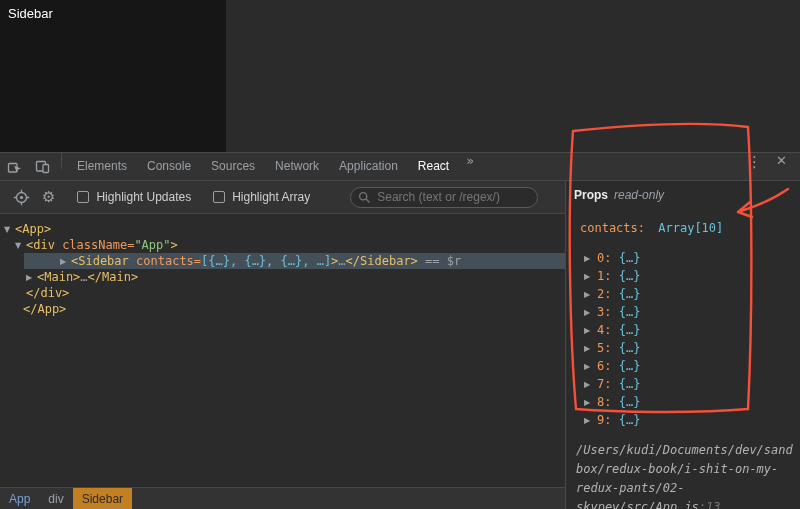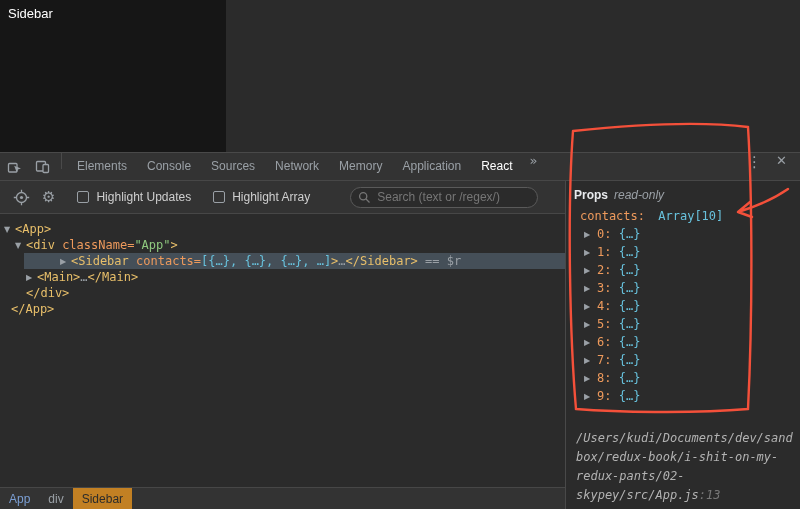--- a/index.html
+++ b/index.html
@@ -46,21 +46,21 @@
   .seg-string { color:#8fc97f; }
   .seg-value { color:#68c2dd; }
   .seg-dim { color:#9aa0a6; }
 
   .statusbar { height:22px; flex:none; display:flex; align-items:stretch; background:#333333; border-top:1px solid #474747; font-size:12px; }
   .crumb { display:flex; align-items:center; padding:0 9px; white-space:nowrap; }
   .crumb.component { color:#7b9fd4; }
   .crumb.dom { color:#9aa0a6; }
   .crumb.selected { background:#c28023; color:#2b2b2b; }
 
-  .right-pane { flex:1; display:flex; flex-direction:column; padding:7px 0 0 8px; background:#2b2b2b; }
+  .right-pane { flex:1; display:flex; flex-direction:column; padding:7px 0 0 8px; background:#2b2b2b;gap:12px; }
   .props-header { display:flex; align-items:baseline; font-size:12px; margin-bottom:5px; }
   .props-title { font-weight:bold; color:#e8eaed; }
   .props-mode { font-style:italic; color:#9aa0a6; margin-left:6px; }
   .props-contacts { font-family:"DejaVu Sans Mono", monospace; font-size:12px; margin-left:6px; line-height:18px; }
   .props-list { margin-left:10px; font-family:"DejaVu Sans Mono", monospace; font-size:12px; }
   .prop-row { height:18px; line-height:18px; white-space:nowrap; }
   .prop-row .arrow { width:13px; }
 
   .source-link { margin-top:auto; width:220px; padding:0 0 4px 2px; font-family:"DejaVu Sans Mono", monospace; font-size:12px; line-height:19px; color:#b3b3b3; overflow-wrap:break-word; word-break:break-word;font-style:italic; }
   .source-line-no { color:#777777; }
@@ -92,21 +92,20 @@
           <rect x="1.5" y="2.5" width="9" height="9.5" rx="1" fill="none" stroke="#9aa0a6" stroke-width="1.3"></rect>
           <rect x="8" y="5.5" width="5.5" height="8" rx="1" fill="#333333" stroke="#9aa0a6" stroke-width="1.3"></rect>
         </svg>
       </div>
       <div class="sep"></div>
       <div class="tabs">
           <span class="tab">Elements</span>
           <span class="tab">Console</span>
           <span class="tab">Sources</span>
           <span class="tab">Network</span>
-          <span class="tab">Memory</span>
           <span class="tab">Application</span>
           <span class="tab active">React</span>
         </div>
       <span class="tab-extra glyph">»</span>
       <div class="spacer"></div>
       <span class="tab-extra glyph" style="font-size:15px;">⋮</span>
       <span class="tab-extra glyph" style="margin-right:6px;">✕</span>
     </div>
 
     <div class="main-split">
@@ -134,21 +133,21 @@
             <input class="search-input" type="text" placeholder="Search (text or /regex/)" style="">
           </span>
         </div>
 
         <div class="tree">
             <div class="tree-row" style="padding-left: 4px;"><span class="arrow glyph">▼</span><span class="seg-tag">&lt;App&gt;</span></div>
             <div class="tree-row" style="padding-left: 15px;"><span class="arrow glyph">▼</span><span class="seg-tag">&lt;div </span><span class="seg-attr">className=</span><span class="seg-string">"App"</span><span class="seg-tag">&gt;</span></div>
             <div class="tree-row selected" style="padding-left: 36px; margin-left: 24px;"><span class="arrow glyph">▶</span><span class="seg-tag">&lt;Sidebar </span><span class="seg-attr">contacts=</span><span class="seg-value">[{…}, {…}, {…}, …]</span><span class="seg-tag">&gt;</span><span class="seg-dim">…</span><span class="seg-tag">&lt;/Sidebar&gt;</span><span class="seg-dim"> == $r</span></div>
             <div class="tree-row" style="padding-left: 26px;"><span class="arrow glyph">▶</span><span class="seg-tag">&lt;Main&gt;</span><span class="seg-dim">…</span><span class="seg-tag">&lt;/Main&gt;</span></div>
             <div class="tree-row" style="padding-left: 15px;"><span class="arrow glyph"></span><span class="seg-tag">&lt;/div&gt;</span></div>
-            <div class="tree-row" style="padding-left: 0;"><span class="arrow glyph"></span><span class="seg-tag">&lt;/App&gt;</span></div>
+            <div class="tree-row" style="padding-left: 12px;"><span class="arrow glyph"></span><span class="seg-tag">&lt;/App&gt;</span></div>
           </div>
 
         <div class="statusbar">
             <span class="crumb component">App</span>
             <span class="crumb dom">div</span>
             <span class="crumb selected">Sidebar</span>
           </div>
       </div>
 
       <div class="right-pane">

